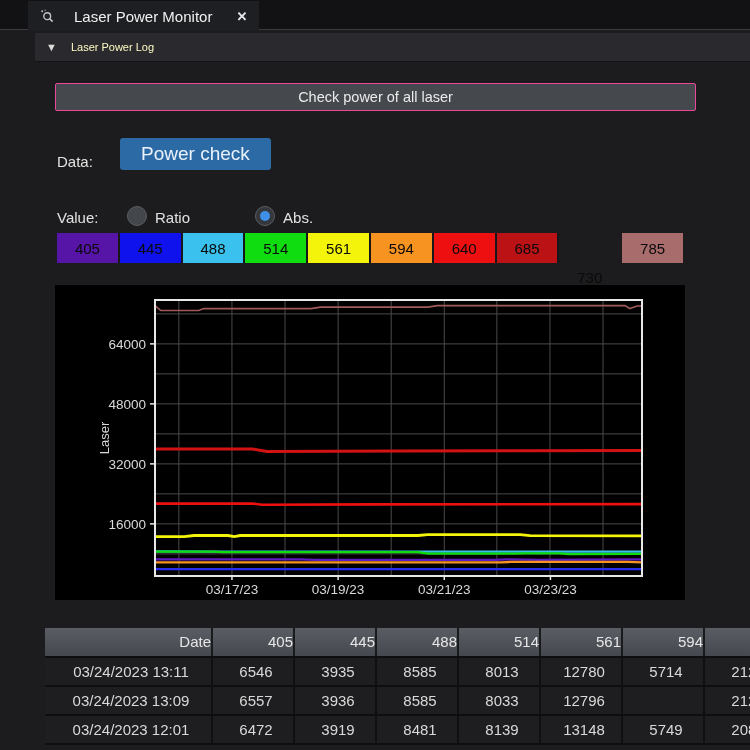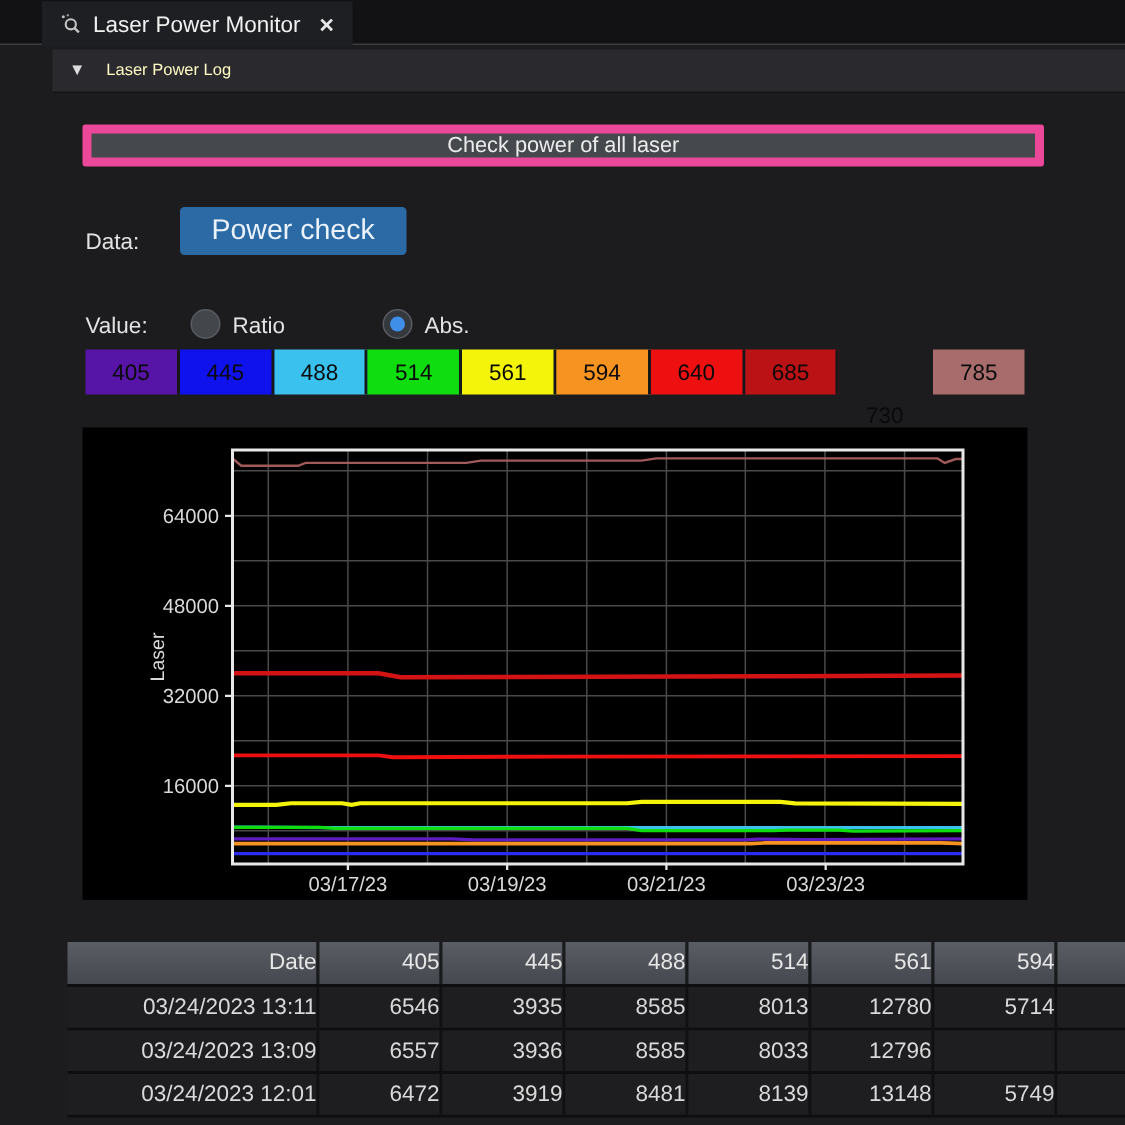--- a/index.html
+++ b/index.html
@@ -3,33 +3,33 @@
 <meta charset="utf-8">
 <style>
   html,body{margin:0;padding:0}
   body{width:750px;height:750px;overflow:hidden;position:relative;background:#1c1c1e;
        font-family:"Liberation Sans",sans-serif;color:#e6e6e6;-webkit-font-smoothing:antialiased}
 
   
   .tabbar{position:absolute;top:0;left:0;width:750px;height:30px;background:#121214}
   .panel-topline{position:absolute;top:29px;left:0;width:750px;height:1px;background:#3a3a40}
   .tab{position:absolute;left:28px;top:1px;height:30px;background:#1e1f22;display:flex;
-       align-items:center;gap:8px;padding:0 12px;z-index:2}
+       align-items:center;gap:20px;padding:0 12px;z-index:2}
   .tab-title{font-size:15px;color:#f0f0f0;white-space:nowrap}
   .close-x{font-size:13px;font-weight:bold;color:#e8e8e8;margin-left:4px;cursor:default}
 
   
   .section-header{position:absolute;top:33px;left:35px;width:715px;height:29px;background:#2a2a2e;
       display:flex;align-items:center;padding-left:11px;box-sizing:border-box;border-bottom:1px solid #141416}
   .tri{font-size:11px;color:#dcdcdc;margin-right:14px}
   .section-title{font-size:11px;color:#fef9c3}
 
   
   .check-btn{position:absolute;top:83px;left:55px;width:641px;height:28px;background:#45484d;
-      border:6px solid #ec4899;border-radius:2px;display:flex;align-items:center;justify-content:center;
+      border:1px solid #ec4899;border-radius:2px;display:flex;align-items:center;justify-content:center;
       font-size:14.5px;color:#ebebeb;box-sizing:border-box;cursor:default}
 
   .row{position:absolute;left:57px;display:flex;align-items:flex-end}
   .data-row{top:140px;height:30px}
   .value-row{top:196px;height:30px}
   .lbl{font-size:15px;color:#e2e2e2}
   .data-row .lbl{width:63px}
   .value-row .lbl{width:70px}
   .blue-btn{background:#2c6aa5;border:none;border-radius:3px;color:#eaf2fb;font-size:19px;
       font-family:"Liberation Sans",sans-serif;padding:5px 21px;margin-right:13px;cursor:default}
@@ -48,21 +48,21 @@
 
   
   .chart-panel{position:absolute;top:285px;left:55px;width:630px;height:315px;background:#000}
   .chart-panel svg{display:block}
 
   
   .dtable{position:absolute;top:628px;left:45px;font-size:15px}
   .trow{display:flex;border-bottom:2px solid #0e0e10}
   .hcell{height:28px;line-height:28px;text-align:right;color:#e6e6e6;
       background:linear-gradient(#5a5e64,#45484e);border-right:2px solid #191a1c;box-sizing:border-box;cursor:default}
-  .bcell{height:27px;line-height:27px;background:#1e1e20;color:#d9d9d9;text-align:right;
+  .bcell{height:27px;line-height:27px;background:#1e1e20;color:#d9d9d9;text-align:center;
       padding-left:6px;border-right:2px solid #101012;box-sizing:border-box}
   .col-date{width:168px;flex:none}
   .col-num{width:82px;flex:none}
 </style>
 </head>
 <body>
 
 <div class="tabbar">
   <div class="panel-topline"></div>
   <div class="tab">

